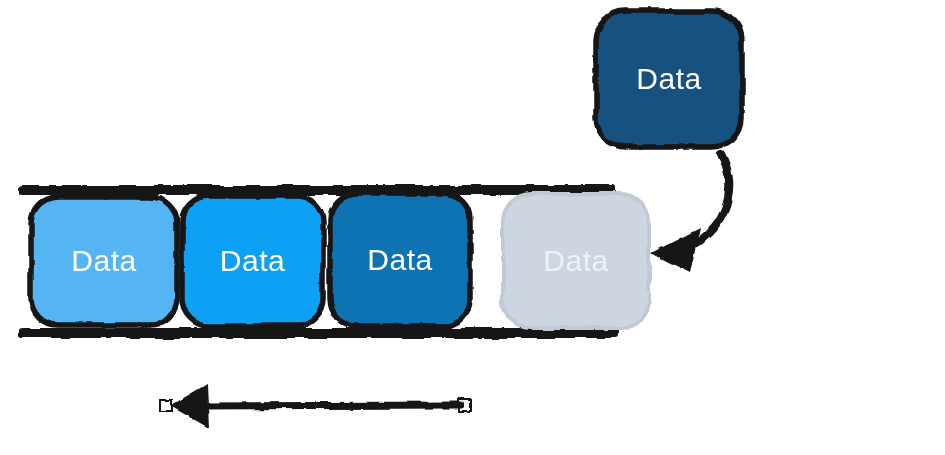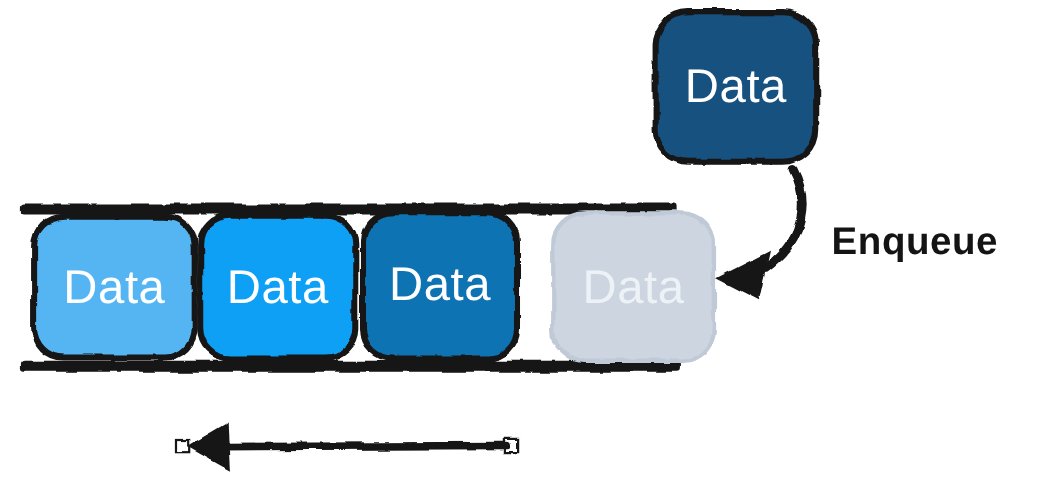--- a/index.html
+++ b/index.html
@@ -19,21 +19,21 @@
     position: absolute;
     left: 0; top: 0;
     width: 945px;
     height: 455px;
   }
   .box-label {
     position: absolute;
     display: flex;
     align-items: center;
     justify-content: center;
-    font-size: 43px;
+    font-size: 30px;
     font-weight: 500;
     letter-spacing: 0.5px;
     color: #ffffff;
     pointer-events: none;
   }
   .box-label.ghost {
     color: #edf2f7;
   }
   .op-label {
     position: absolute;
@@ -84,15 +84,14 @@
   <div class="box-label" style="left:31px; top:197px; width:146px; height:128px;">Data</div>
 
   <div class="box-label" style="left:182px; top:196px; width:141px; height:130px;">Data</div>
 
   <div class="box-label" style="left:330px; top:193px; width:140px; height:133px;">Data</div>
 
   <div class="box-label ghost" style="left:503px; top:194px; width:146px; height:134px;">Data</div>
 
   <div class="box-label" style="left:596px; top:11px; width:146px; height:136px;">Data</div>
 
-  <div class="op-label">Enqueue</div>
 
 </div>
 
 </body></html>

